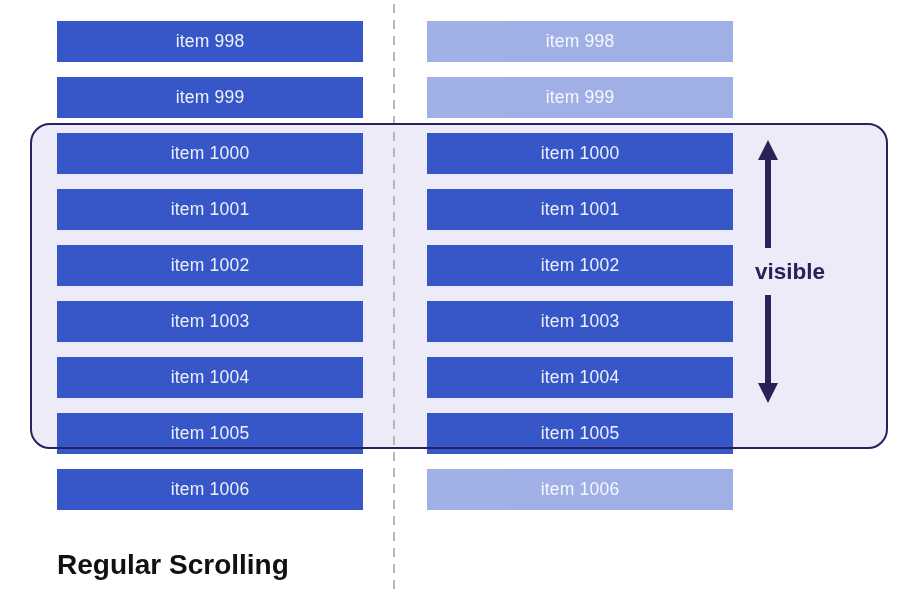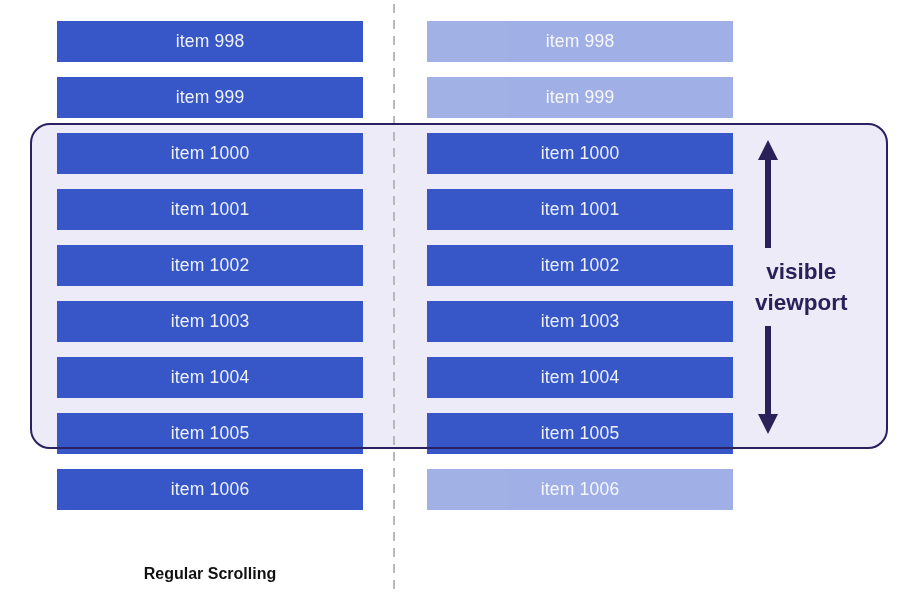--- a/index.html
+++ b/index.html
@@ -75,24 +75,24 @@
   .vp-label{
     text-align:center;
     font-weight:bold;
     font-size:22.5px;
     line-height:31px;
     color:var(--annotation-ink,#2a2158);
   }
   
   .col-title{
     position:absolute;
-    top:565px;width:306px;
-    text-align:center;
+    top:549px;width:306px;
+    text-align:left;
     font-weight:bold;
-    font-size:16px;
+    font-size:28px;
     color:var(--title-ink,#111);
   }
   .col-title.left{left:57px;}
   .col-title.right{left:427px;}
 </style>
 </head>
 <body>
 
 <div class="stage">
 
@@ -164,21 +164,20 @@
 
   <div class="vp-border"></div>
 
   <div class="vp-annot">
     <svg width="26" height="108" viewBox="0 0 26 108">
       <polygon points="13,0 3,20 23,20" fill="#2a2158"></polygon>
       <rect x="10" y="16" width="6" height="92" fill="#2a2158"></rect>
     </svg>
     <div class="vp-label">
       <span>visible</span><br>
-      <span>viewport</span>
     </div>
     <svg width="26" height="108" viewBox="0 0 26 108">
       <polygon points="13,108 3,88 23,88" fill="#2a2158"></polygon>
       <rect x="10" y="0" width="6" height="92" fill="#2a2158"></rect>
     </svg>
   </div>
 
   <div class="col-title left">Regular Scrolling</div>
 
 </div>

